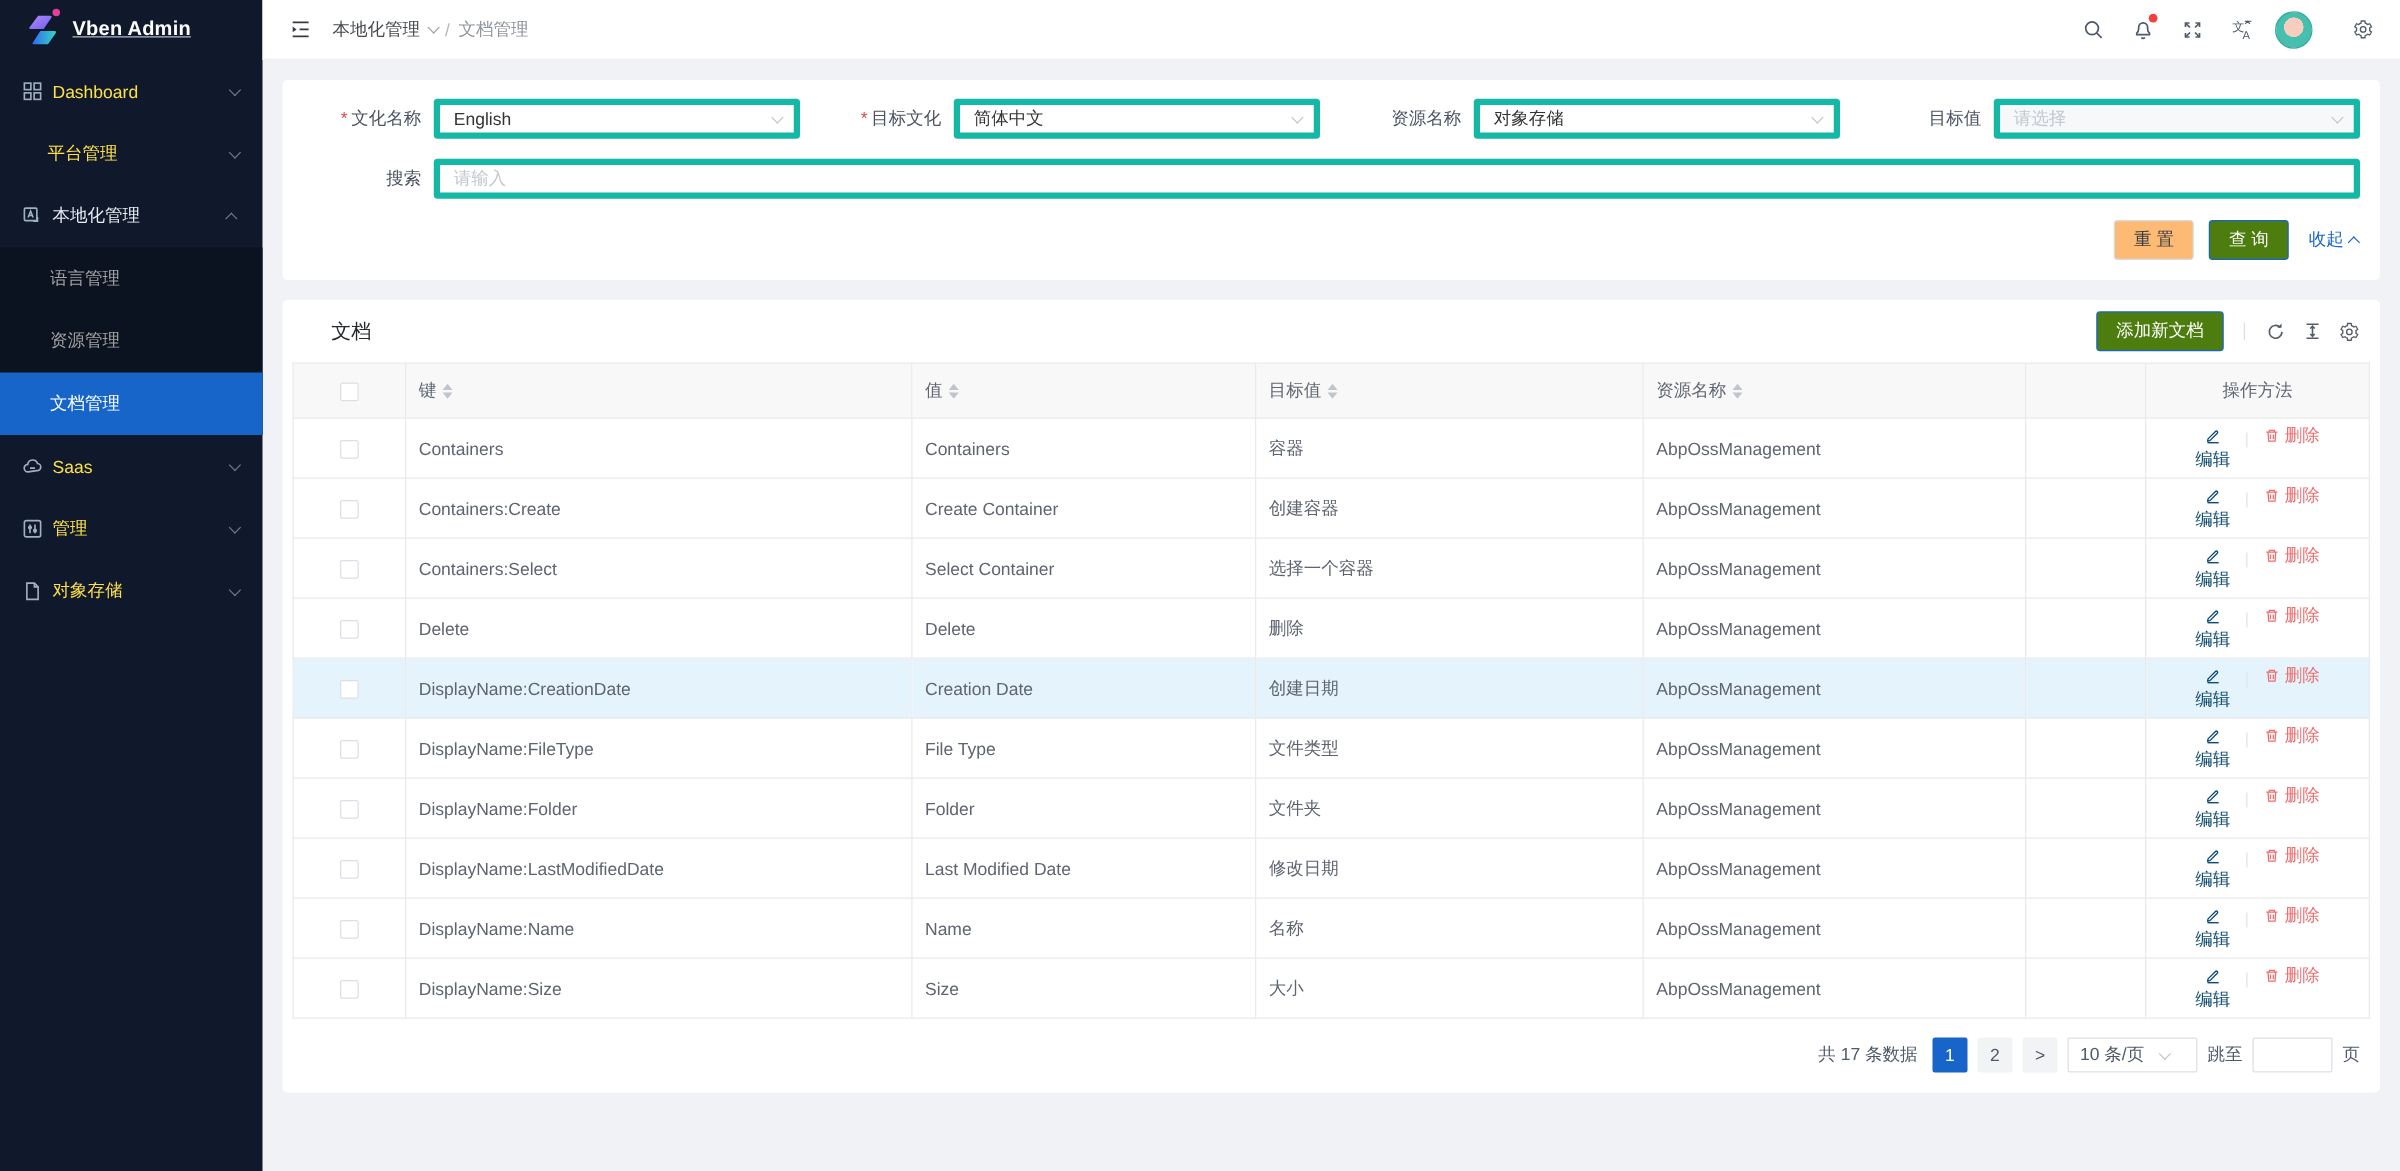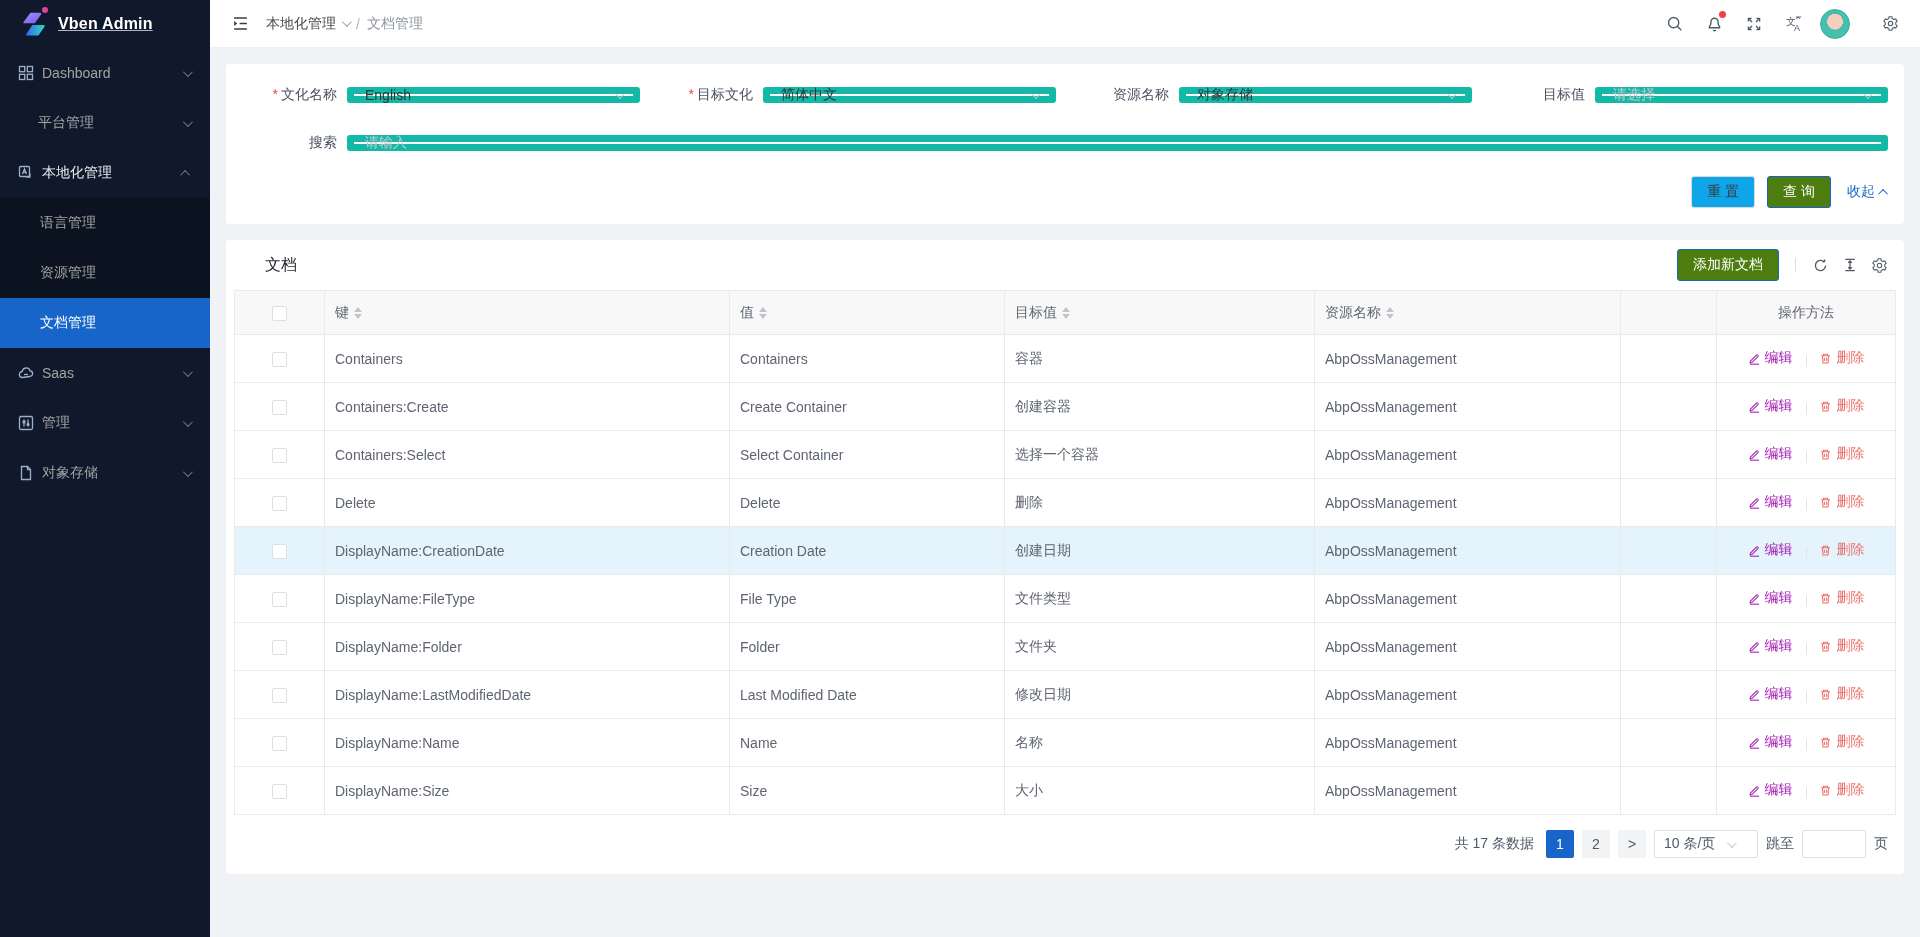--- a/index.html
+++ b/index.html
@@ -8,21 +8,21 @@
     font-family: "Liberation Sans", "DejaVu Sans", sans-serif;
     font-size: 14px; color: #333; background: #f0f2f5;
   }
   .layout { display: flex; width: 100%; height: 100%; }
 
   
   .sidebar { width: 210px; min-width: 210px; height: 100%; background: #10192b; color: #aeb9c9; }
   .logo { display: flex; align-items: center; height: 48px; padding-left: 20px; gap: 10px; position: relative; text-decoration: underline; }
   .logo-name { color: #fff; font-weight: bold; font-size: 16px; letter-spacing: .2px; }
   .logo-dot { position: absolute; left: 42px; top: 7px; width: 6px; height: 6px; border-radius: 50%; background: #e43f9b; }
-  .menu-item { height: 50px; display: flex; align-items: center; padding: 0 20px 0 18px; cursor: pointer; color: #a3a3a3; font-size: 14px; }
+  .menu-item { height: 50px; display: flex; align-items: center; padding: 0 20px 0 18px; cursor: pointer; color: #fde047; font-size: 14px; }
   .menu-item .mi-icon { width: 16px; height: 16px; margin-right: 8px; display: flex; color: #9fb0c5; }
   .menu-item .mi-label { white-space: nowrap; }
   .menu-item.no-icon { padding-left: 38px; }
   .menu-item.parent-active { color: #e9eef5; }
   .chev { width: 7px; height: 7px; border-right: 1.4px solid currentColor; border-bottom: 1.4px solid currentColor; display: inline-block; }
   .chev.down { transform: rotate(45deg) translateY(-2px); }
   .chev.up { transform: rotate(-135deg) translateY(-2px); }
   .menu-item .chev { margin-left: auto; color: #6e7b8f; }
   .submenu { background: #0b1220; }
   .submenu .menu-item { padding-left: 40px; color: #a3a3a3; }
@@ -46,28 +46,28 @@
   
   .content { flex: 1; padding: 16px; overflow: hidden; }
   .card { background: #fff; border-radius: 4px; }
 
   
   .filter-card { padding: 15px 16px 16px; margin-bottom: 16px; }
   .filter-grid { display: grid; grid-template-columns: repeat(4, 1fr); column-gap: 18px; }
   .form-item { display: flex; align-items: center; height: 32px; min-width: 0; }
   .form-label { width: 95px; text-align: right; margin-right: 10px; color: #4a5261; white-space: nowrap; flex: none; }
   .req { color: #e5484d; margin-right: 3px; font-style: normal; }
-  .control { flex: 1; height: 16px; border: 7px solid #14b8a6; border-radius: 3px; display: flex; align-items: center; padding: 0 11px; background: #fff; color: #333; min-width: 0; cursor: pointer; gap: 16px; }
+  .control { flex: 1; height: 32px; border: 5px solid #14b8a6; border-radius: 3px; display: flex; align-items: center; padding: 0 11px; background: #fff; color: #333; min-width: 0; cursor: pointer; gap: 16px; }
   .control .chev { margin-left: auto; color: #c0c4cc; flex: none; }
   .control.is-placeholder { color: #c3c7cf; }
   .control.disabled { background: #f7f8fa; cursor: not-allowed; }
   .search-row { display: flex; margin-top: 16px; }
   .search-row .control { cursor: text; }
   .actions-row { display: flex; justify-content: flex-end; align-items: center; margin-top: 17px; gap: 12px; }
-  .btn { height: 32px; padding: 0 15px; border-radius: 3px; border: 1px solid #d9d9d9; background: #0ea5e9; color: #383c42; font-size: 14px; display: inline-flex; align-items: center; cursor: pointer; font-family: inherit; }
+  .btn { height: 32px; padding: 0 15px; border-radius: 3px; border: 1px solid #d9d9d9; background: #fdba74; color: #383c42; font-size: 14px; display: inline-flex; align-items: center; cursor: pointer; font-family: inherit; }
   .btn-primary { background: #4d7c0f; border-color: #1765c8; color: #fff; }
   .link-collapse { color: #1765c8; display: inline-flex; align-items: center; gap: 6px; cursor: pointer; margin-left: 4px; }
 
   
   .table-card { padding-bottom: 16px; }
   .table-head { display: flex; align-items: center; height: 50px; padding: 0 16px 0 18px; margin-left: 21px; }
   .table-title { font-size: 16px; color: #24292f; }
   .table-tools { margin-left: auto; display: flex; align-items: center; gap: 13px; }
   .tool-divider { width: 1px; height: 14px; background: #dcdee0; margin: 0 3px; }
   .tool-icon { color: #565c66; cursor: pointer; display: flex; }
@@ -77,21 +77,21 @@
   .grid th { background: #f8f8f9; height: 44px; text-align: left; padding: 0 10px; color: #5f6672; }
   .grid td { height: 48px; padding: 0 10px; color: #5e6470; background: #fff; }
   .grid th.center, .grid td.center { text-align: center; padding: 0 4px; }
   tr.highlight td { background: #e4f3fc; }
   .cb { display: inline-block; width: 15px; height: 15px; border: 1px solid #dcdfe6; border-radius: 2px; background: #fff; vertical-align: middle; cursor: pointer; }
   .sort { display: inline-flex; flex-direction: column; gap: 2px; margin-left: 5px; vertical-align: middle; cursor: pointer; }
   .sort i { width: 0; height: 0; border-left: 4px solid transparent; border-right: 4px solid transparent; }
   .sort .up { border-bottom: 5px solid #c0c4cc; }
   .sort .dn { border-top: 5px solid #c0c4cc; }
   .op-link { display: inline-flex; align-items: center; gap: 4px; cursor: pointer; }
-  .op-edit { color: #a21caf; }
+  .op-edit { color: #0c4a6e; flex-direction: column; }
   .op-del { color: #ed6f6f; }
   .op-sep { display: inline-block; width: 1px; height: 12px; background: #e0e3e8; margin: 0 9px; vertical-align: middle; }
 
   
   .pagination { display: flex; justify-content: flex-end; align-items: center; gap: 8px; margin: 15px 16px 0; color: #4e5969; }
   .pg-total { margin-right: 4px; }
   .pg-btn { min-width: 28px; height: 28px; border-radius: 2px; background: #f2f3f5; display: inline-flex; align-items: center; justify-content: center; cursor: pointer; color: #4e5969; }
   .pg-btn.active { background: #1765c8; color: #fff; }
   .pg-select { height: 28px; min-width: 104px; border: 1px solid #dcdfe6; border-radius: 2px; display: inline-flex; align-items: center; padding: 0 9px; background: #fff; cursor: pointer; }
   .pg-select .chev { margin-left: 12px; color: #c0c4cc; }

